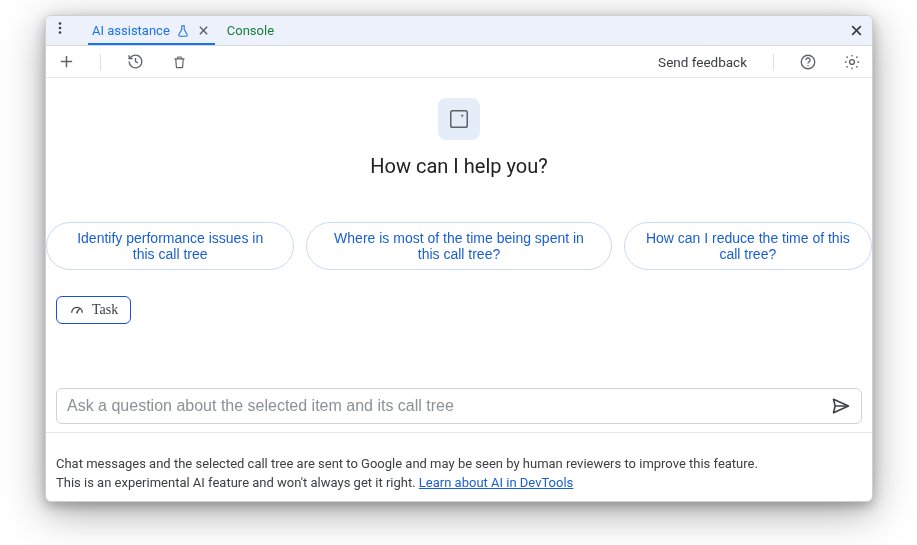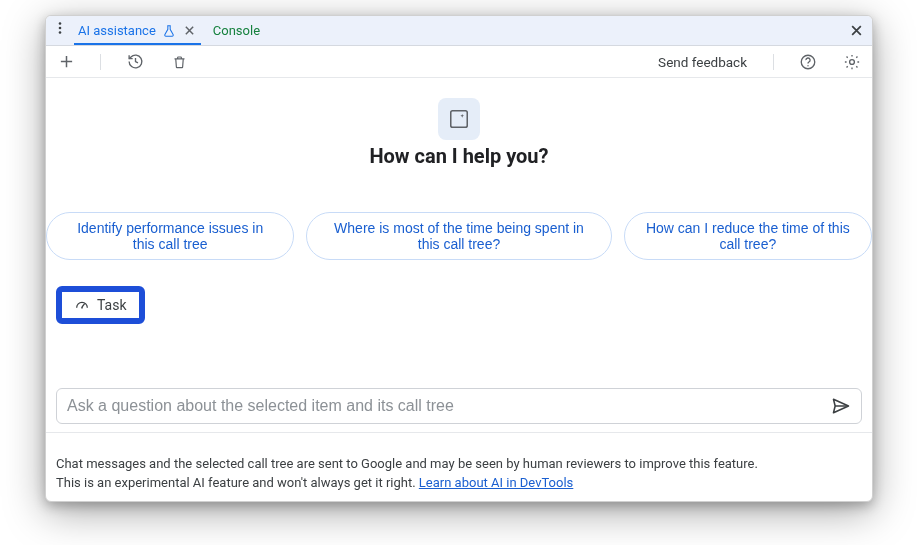--- a/index.html
+++ b/index.html
@@ -46,20 +46,21 @@
     align-items: center;
     padding: 0 8px;
     gap: 6px;
     font-size: 13px;
     color: #15803d;
     cursor: pointer;
     position: relative;
   }
   .tab.active {
     color: #1a73e8;
+    margin-left: 14px;
   }
   .tab.active::after {
     content: "";
     position: absolute;
     bottom: 0;
     left: 4px;
     right: 4px;
     height: 2px;
     background: #1a73e8;
   }
@@ -124,23 +125,23 @@
     margin-top: 20px;
     width: 42px;
     height: 42px;
     background: #e5edf8;
     border-radius: 8px;
     display: flex;
     align-items: center;
     justify-content: center;
   }
   .hero-title {
-    margin-top: 4px;
+    margin-top: 14px;
     font-size: 20px;
-    font-weight: 700;
+    font-weight: 400;
     color: #202124;
   }
   .suggestions {
     margin-top: 44px;
     display: flex;
     flex-direction: row;
     align-items: center;
     gap: 12px;
   }
   .chip {
@@ -153,27 +154,28 @@
     cursor: pointer;
   }
   .context-row {
     align-self: flex-start;
     margin: 26px 0 8px 10px;
   }
   .context-chip {
     display: inline-flex;
     align-items: center;
     gap: 7px;
-    border: 6px solid #1d4ed8;
+    border: 1px solid #1d4ed8;
     border-radius: 6px;
     padding: 5px 12px;
     font-size: 14px;
     color: #3c4043;
     cursor: pointer;
     background: #fff;
+    font-family: Liberation Serif, serif;
   }
   
   .input-row {
     padding: 0 10px 8px 10px;
   }
   .input-box {
     display: flex;
     align-items: center;
     border: 1px solid #cfd2d7;
     border-radius: 6px;

